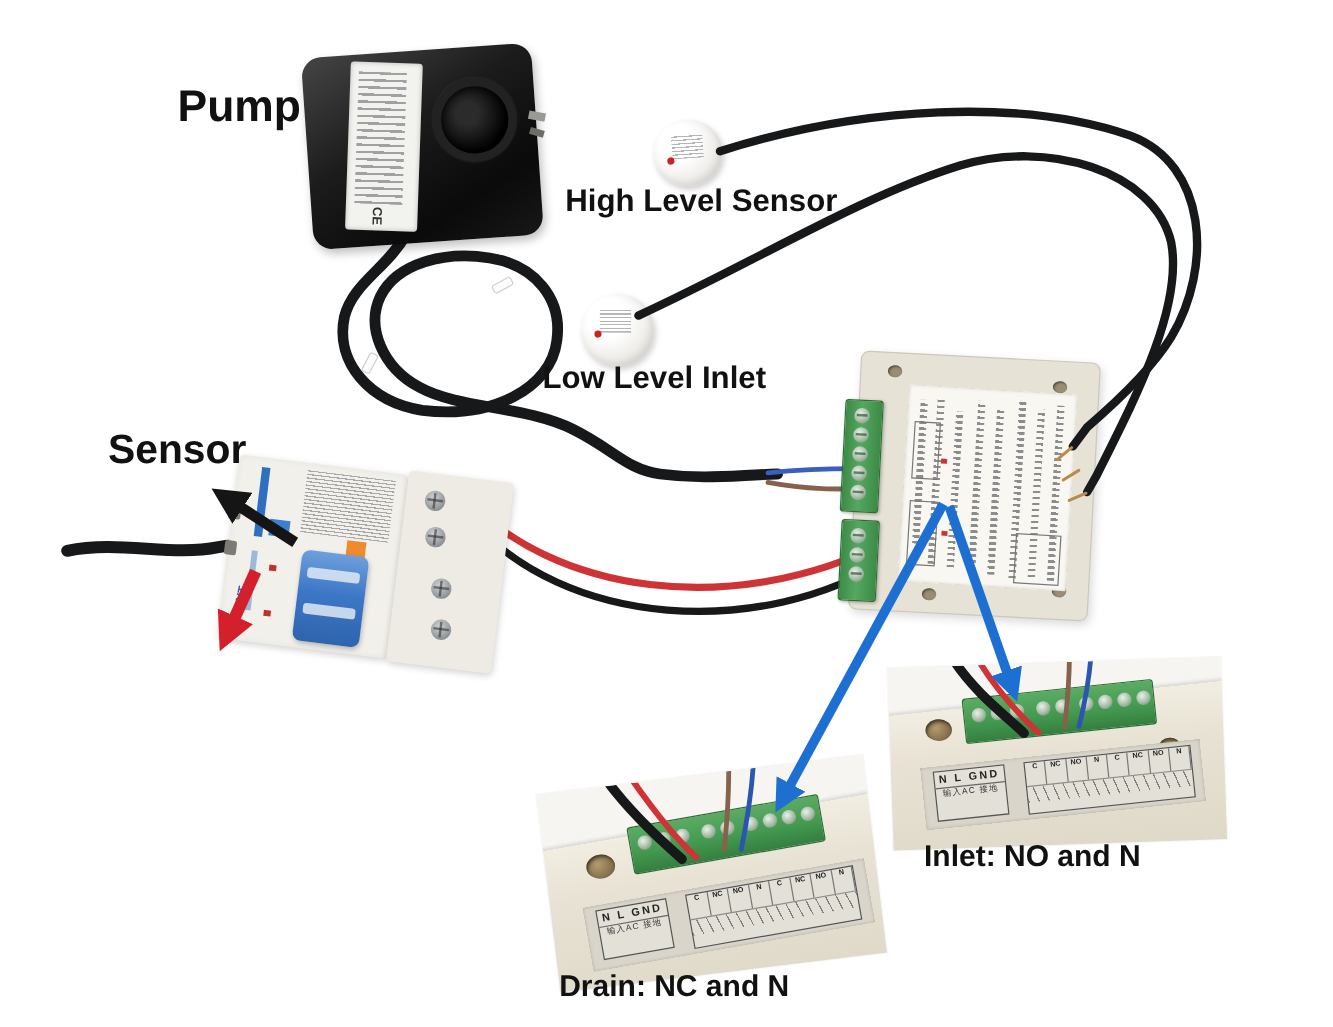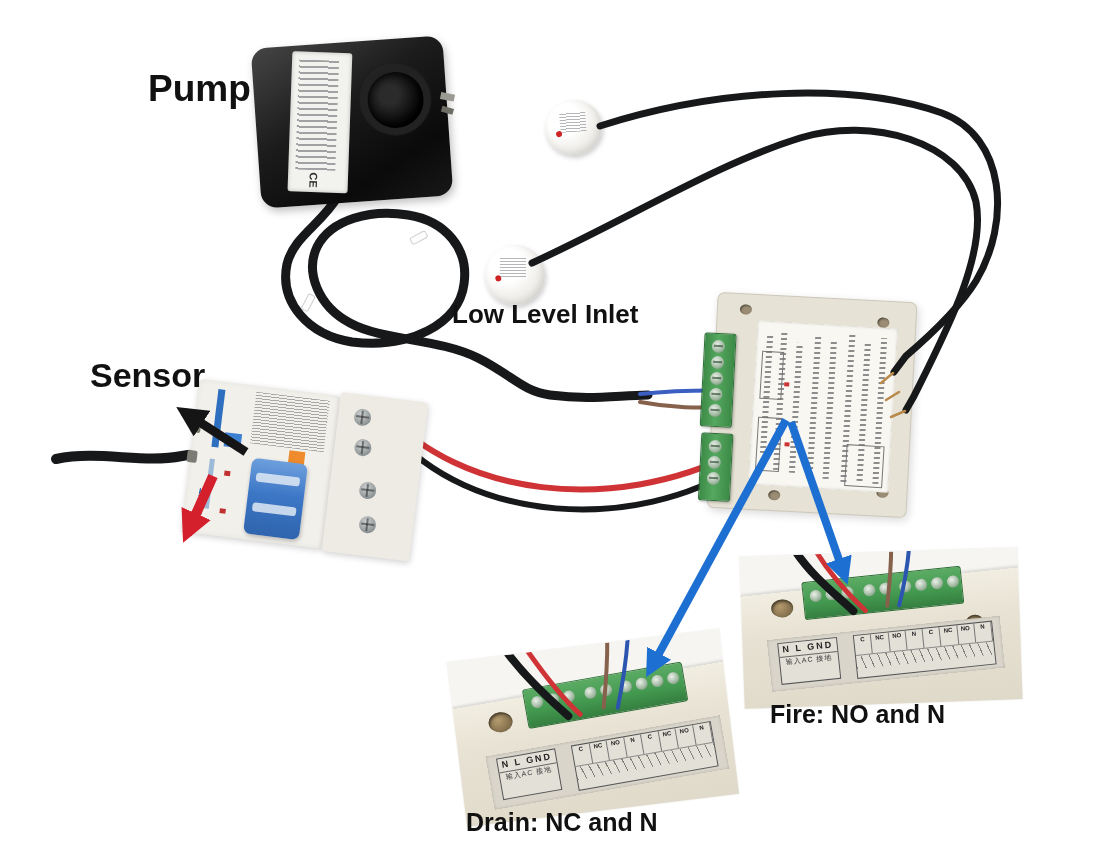--- a/index.html
+++ b/index.html
@@ -305,18 +305,19 @@
         <path d="M0,0 L10,5 L0,10 z" fill="#1e6fd2"></path>
       </marker>
     </defs>
     <line x1="246" y1="452" x2="184" y2="412" stroke="#151515" stroke-width="9" marker-end="url(#mblack)"></line>
     <line x1="213" y1="476" x2="187" y2="534" stroke="#d41f2c" stroke-width="10" marker-end="url(#mred)"></line>
     <line x1="786" y1="420" x2="650" y2="670" stroke="#1e6fd2" stroke-width="8" marker-end="url(#mblue)"></line>
     <line x1="791" y1="422" x2="845" y2="577" stroke="#1e6fd2" stroke-width="8" marker-end="url(#mblue)"></line>
   </svg>
 
   <div class="biglabel lbl-pump">Pump</div>
+  <div class="biglabel lbl-high">High Level Sensor</div>
   <div class="biglabel lbl-low">Low Level Inlet</div>
   <div class="biglabel lbl-neutral">Sensor</div>
-  <div class="caption lbl-inlet">Fire: NO and N</div>
+  <div class="caption lbl-inlet">Inlet: NO and N</div>
   <div class="caption lbl-drain">Drain: NC and N</div>
 
 </div>
 
 </body></html>

